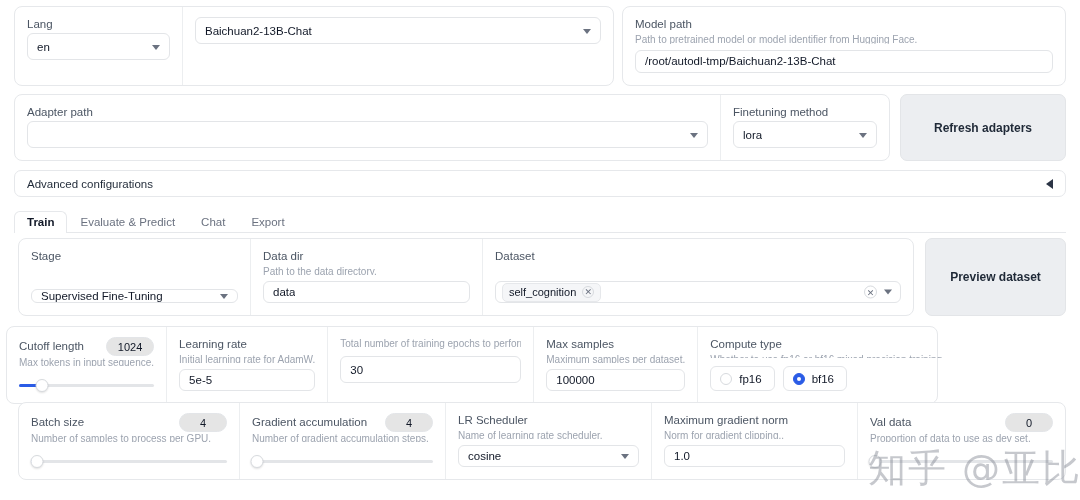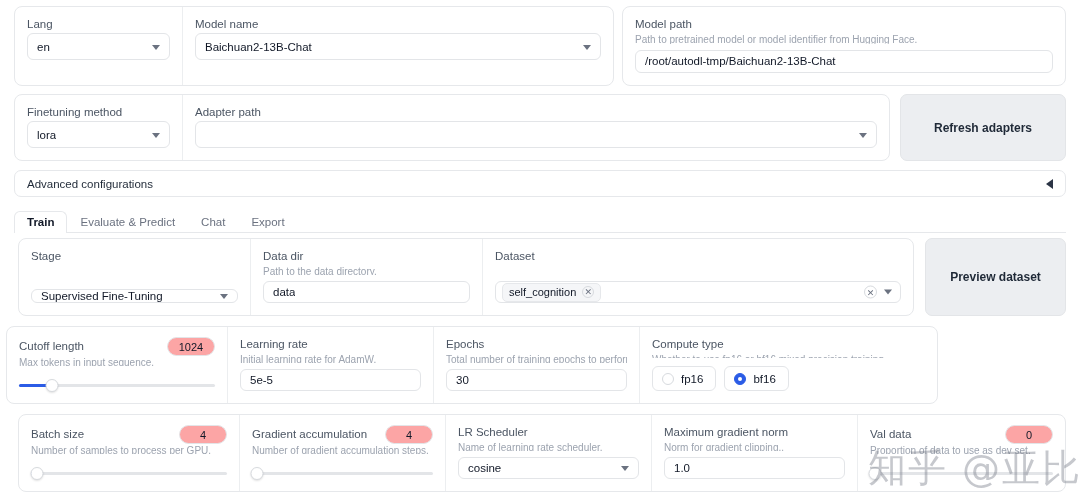--- a/index.html
+++ b/index.html
@@ -196,21 +196,21 @@
   .row-head {
     display: flex;
     align-items: center;
     justify-content: space-between;
     gap: 8px;
   }
   .numbox {
     width: 48px; height: 19px;
     border: 1px solid #e3e5e8;
     border-radius: 10px;
-    background: #fca5a5;
+    background: #e5e5e5;
     font-size: 11px;
     color: #111827;
     display: flex;
     align-items: center;
     justify-content: center;
     flex: none;
   }
   .slider {
     position: relative;
     height: 14px;
@@ -300,50 +300,49 @@
 
   <div class="panel" style="position:absolute;left:14px;top:6px;width:600px;height:80px;">
     <div class="cell" style="width:168px;">
       <div class="lbl">Lang</div>
       <div class="ctrl select">
         <span class="val">en</span>
         <span class="caret"></span>
       </div>
     </div>
     <div class="cell" style="flex:1;">
-      <div class="lbl">Model name</div>
       <div class="ctrl select">
         <span class="val">Baichuan2-13B-Chat</span>
         <span class="caret"></span>
       </div>
     </div>
   </div>
 
   <div class="panel" style="position:absolute;left:622px;top:6px;width:444px;height:80px;">
     <div class="cell" style="flex:1;">
       <div class="lbl">Model path</div>
       <div class="hint">Path to pretrained model or model identifier from Hugging Face.</div>
       <div class="ctrl">
         <span class="val">/root/autodl-tmp/Baichuan2-13B-Chat</span>
       </div>
     </div>
   </div>
 
   <div class="panel" style="position:absolute;left:14px;top:94px;width:876px;height:67px;">
+    <div class="cell" style="flex:1;">
+      <div class="lbl">Adapter path</div>
+      <div class="ctrl select">
+        <span class="val ph"></span>
+        <span class="caret"></span>
+      </div>
+    </div>
     <div class="cell" style="width:168px;">
       <div class="lbl">Finetuning method</div>
       <div class="ctrl select">
         <span class="val">lora</span>
-        <span class="caret"></span>
-      </div>
-    </div>
-    <div class="cell" style="flex:1;">
-      <div class="lbl">Adapter path</div>
-      <div class="ctrl select">
-        <span class="val ph"></span>
         <span class="caret"></span>
       </div>
     </div>
   </div>
 
   <div class="btn" style="position:absolute;left:900px;top:94px;width:166px;height:67px;">Refresh adapters</div>
 
   <div class="accordion">
     <span>Advanced configurations</span>
     <span class="arrow"></span>
@@ -404,43 +403,49 @@
       </div>
     </div>
     <div class="cell" style="width:206px;">
       <div class="lbl">Learning rate</div>
       <div class="hint">Initial learning rate for AdamW.</div>
       <div class="ctrl">
         <span class="val">5e-5</span>
       </div>
     </div>
     <div class="cell" style="width:206px;">
-      <div class="lbl">Epochs</div>
       <div class="hint">Total number of training epochs to perform.</div>
       <div class="ctrl">
         <span class="val">30</span>
+      </div>
+    </div>
+    <div class="cell" style="width:206px;">
+      <div class="lbl">Max samples</div>
+      <div class="hint">Maximum samples per dataset.</div>
+      <div class="ctrl">
+        <span class="val">100000</span>
       </div>
     </div>
     <div class="cell" style="flex:1;">
       <div class="lbl">Compute type</div>
       <div class="hint">Whether to use fp16 or bf16 mixed precision training.</div>
       <div class="radio-group">
         <div class="radio">
           <span class="dot"></span>
           <span>fp16</span>
         </div>
         <div class="radio">
           <span class="dot on"></span>
           <span>bf16</span>
         </div>
       </div>
     </div>
   </div>
 
-  <div class="panel" style="position:absolute;left:18px;top:414px;width:1048px;height:78px;">
+  <div class="panel" style="position:absolute;left:18px;top:402px;width:1048px;height:78px;">
     <div class="cell" style="width:221px;">
       <div class="row-head">
         <div class="lbl">Batch size</div>
         <div class="numbox">4</div>
       </div>
       <div class="hint">Number of samples to process per GPU.</div>
       <div class="slider">
         <div class="track"></div>
         <div class="fill" style="width:2%"></div>
         <div class="thumb" style="left:3%"></div>

